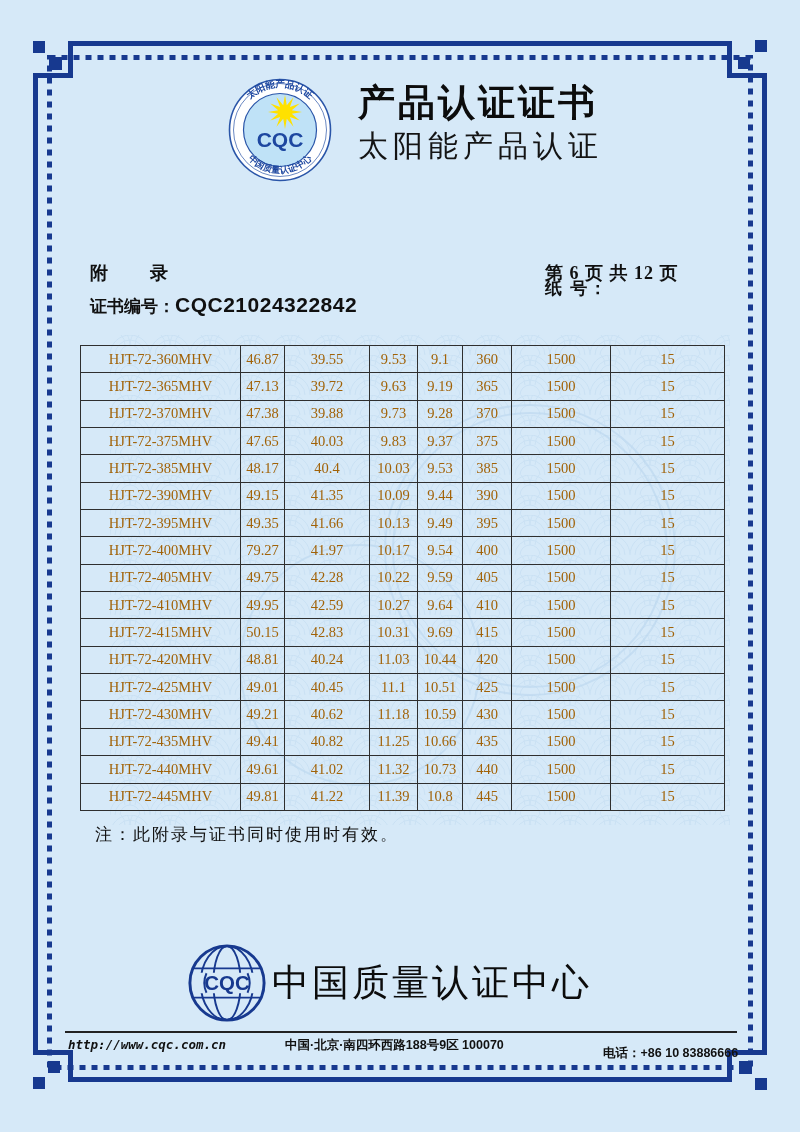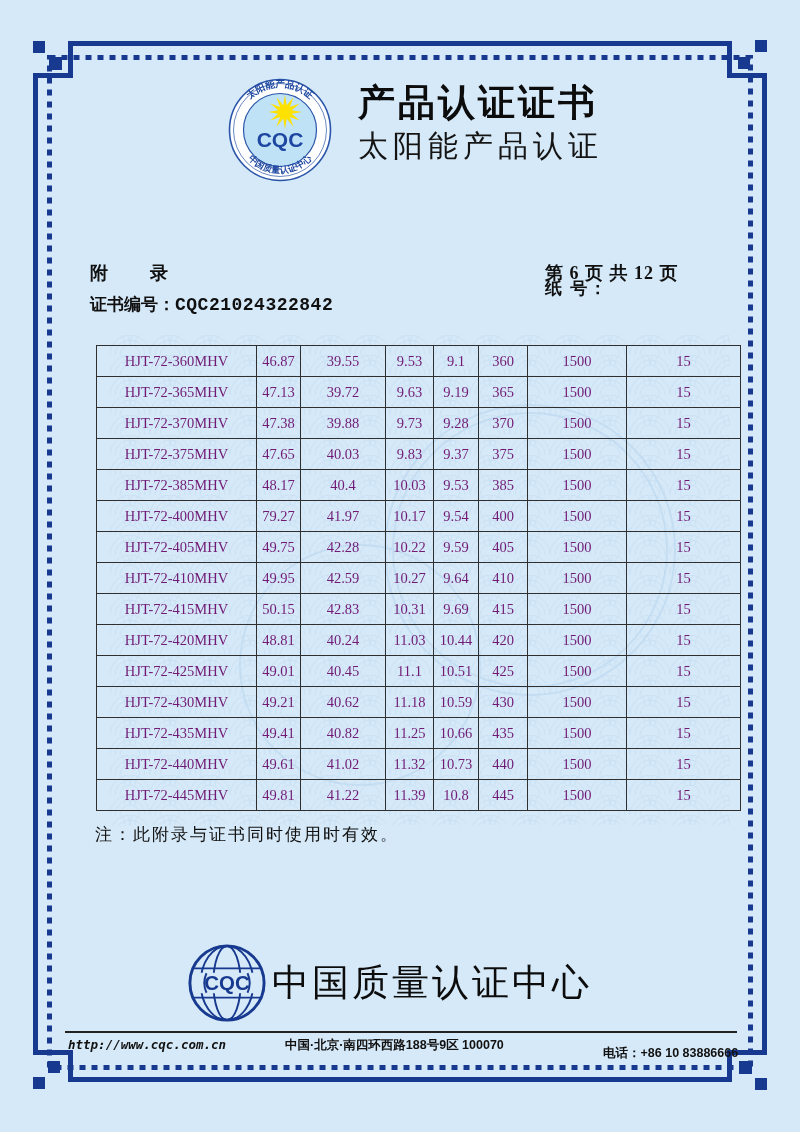--- a/index.html
+++ b/index.html
@@ -11,29 +11,29 @@
   
   .logo-badge{left:228px;top:78px;width:104px;height:104px;}
   .title{left:358px;top:78px;font-size:37px;font-weight:bold;color:#0c0c0c;letter-spacing:3px;white-space:nowrap;}
   .subtitle{left:358px;top:126px;font-size:30px;color:#141414;letter-spacing:5px;white-space:nowrap;}
 
   
   .meta{font-family:"Liberation Serif",serif;font-weight:bold;color:#101010;white-space:nowrap;}
   .appendix{left:90px;top:261px;font-size:18px;letter-spacing:2px;text-align:right;}
   .pageinfo{left:545px;top:261px;font-size:18px;letter-spacing:1px;}
   .certline{left:90px;top:293px;font-size:17px;}
-  .certline .cert-no{font-family:Liberation Mono, monospace;font-size:18px;letter-spacing:.5px;text-align:right;}
+  .certline .cert-no{font-family:Liberation Sans, sans-serif;font-size:21px;letter-spacing:.5px;text-align:right;}
   .paperline{left:545px;top:277px;font-size:17px;letter-spacing:2px;}
 
   
   .watermark{left:110px;top:335px;opacity:.5;pointer-events:none;}
 
   
-  table.data{position:absolute;left:96px;top:345px;width:644px;height:466px;border-collapse:collapse;table-layout:fixed;
-    font-family:"Liberation Serif",serif;font-size:14.5px;color:#701a75;}
+  table.data{position:absolute;left:80px;top:345px;width:644px;height:466px;border-collapse:collapse;table-layout:fixed;
+    font-family:"Liberation Serif",serif;font-size:14.5px;color:#a16207;}
   table.data td{border:1.6px solid #2f2f2f;text-align:center;vertical-align:middle;padding:0;background:transparent;}
 
   
   .note{left:95px;top:823px;font-family:"Liberation Serif",serif;font-size:17px;color:#101010;letter-spacing:2px;}
 
   
   .footer-logo{left:186px;top:942px;width:82px;height:82px;}
   .org-name{left:272px;top:958px;font-size:37px;color:#0c0c0c;letter-spacing:3px;white-space:nowrap;}
   .divider{left:65px;top:1031px;width:672px;height:2px;background:#222;}
   .infobar{top:1037px;font-family:"DejaVu Sans Mono",monospace;font-weight:bold;font-size:12.5px;color:#111;white-space:nowrap;}
@@ -169,20 +169,40 @@
           <td>HJT-72-385MHV</td>
           <td>48.17</td>
           <td>40.4</td>
           <td>10.03</td>
           <td>9.53</td>
           <td>385</td>
           <td>1500</td>
           <td>15</td>
         </tr>
         <tr>
+          <td>HJT-72-390MHV</td>
+          <td>49.15</td>
+          <td>41.35</td>
+          <td>10.09</td>
+          <td>9.44</td>
+          <td>390</td>
+          <td>1500</td>
+          <td>15</td>
+        </tr>
+        <tr>
+          <td>HJT-72-395MHV</td>
+          <td>49.35</td>
+          <td>41.66</td>
+          <td>10.13</td>
+          <td>9.49</td>
+          <td>395</td>
+          <td>1500</td>
+          <td>15</td>
+        </tr>
+        <tr>
           <td>HJT-72-400MHV</td>
           <td>79.27</td>
           <td>41.97</td>
           <td>10.17</td>
           <td>9.54</td>
           <td>400</td>
           <td>1500</td>
           <td>15</td>
         </tr>
         <tr>

